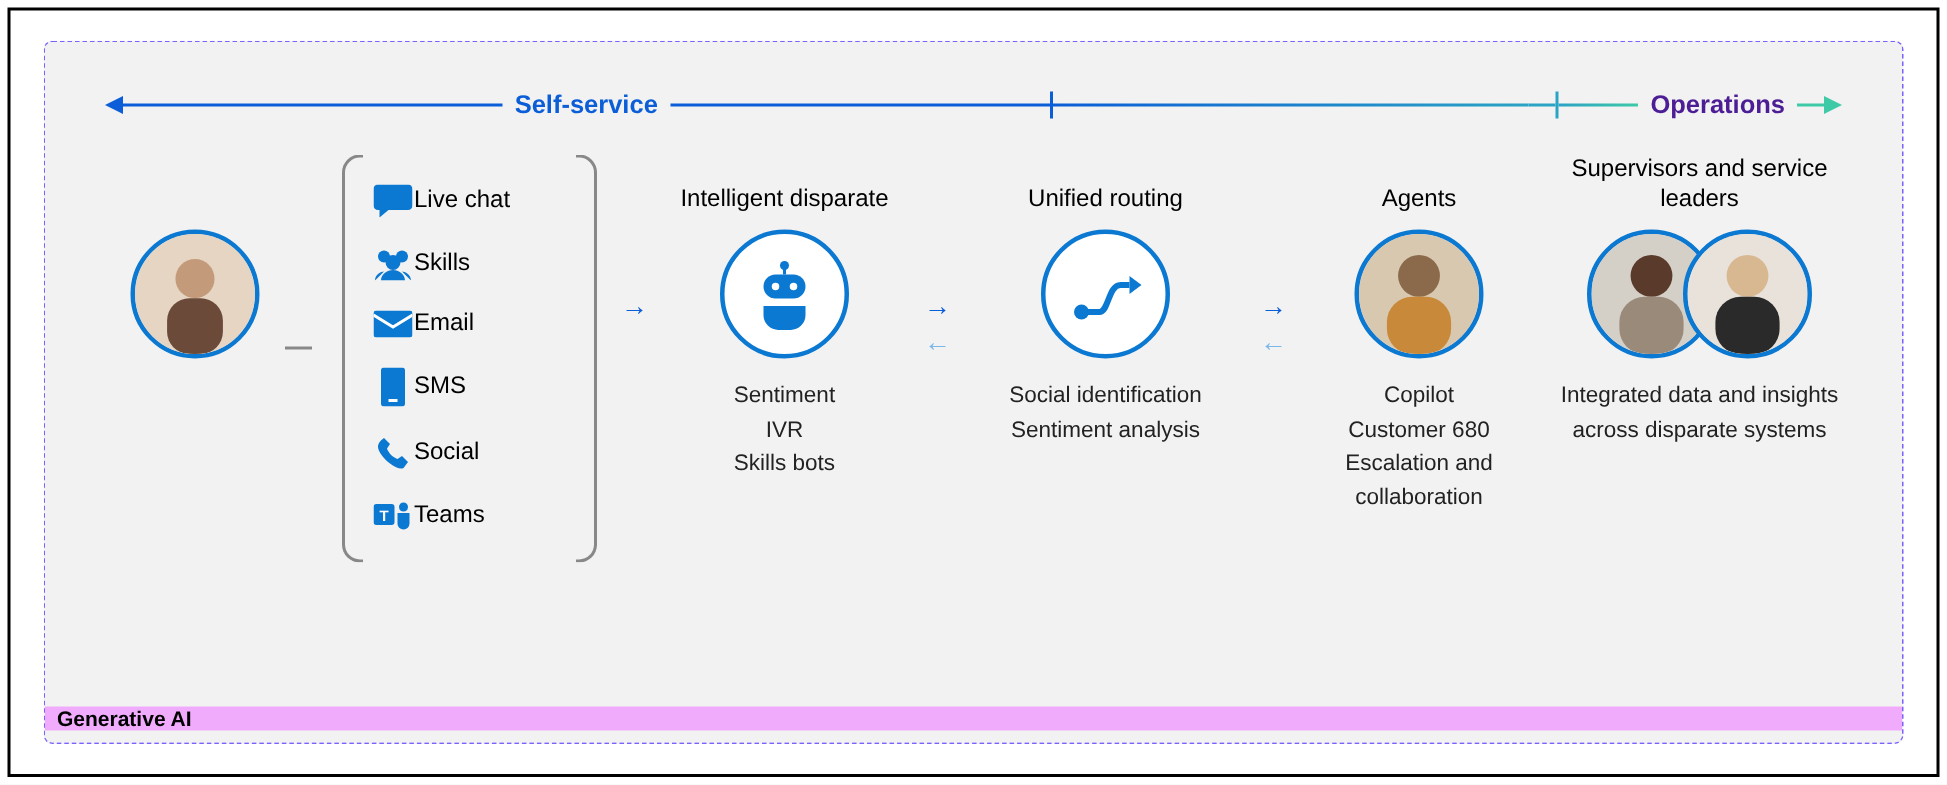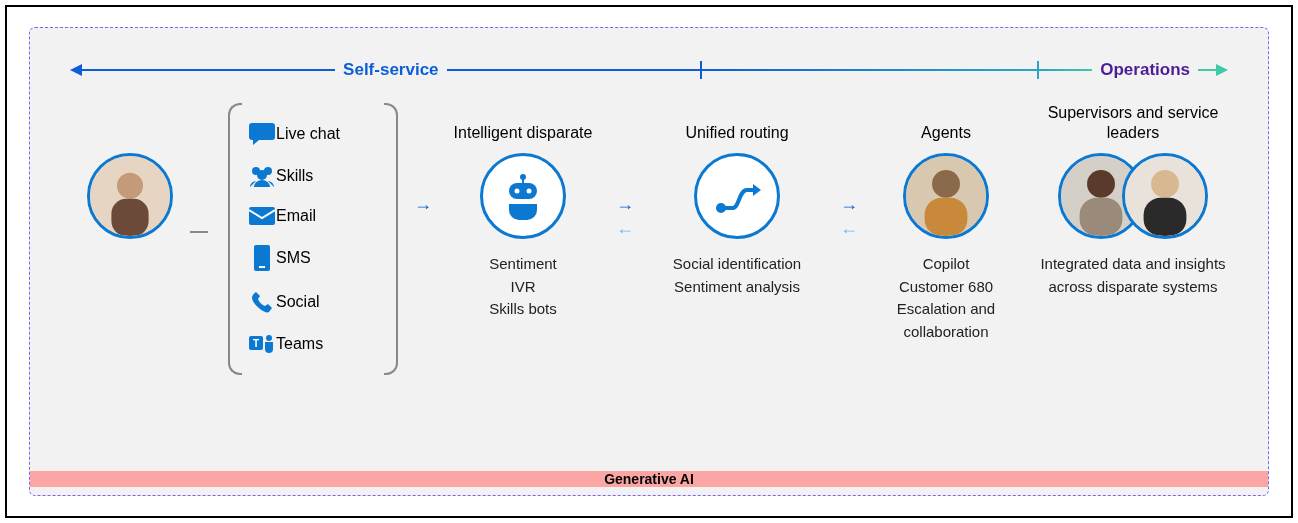--- a/index.html
+++ b/index.html
@@ -9,21 +9,21 @@
 .banner{position:absolute;top:28px;left:40px;right:40px;height:28px;display:flex;align-items:center}
 .seg{display:flex;align-items:center;font-weight:600;font-size:17px}
 .seg .line{height:2px}
 .arrow-l{width:0;height:0;border-top:6px solid transparent;border-bottom:6px solid transparent;border-right:12px solid #0b5ed7}
 .arrow-r{width:0;height:0;border-top:6px solid transparent;border-bottom:6px solid transparent;border-left:12px solid #3ec9a7}
 .tick{width:2px;height:18px;background:#0b5ed7}
 .tick2{width:2px;height:18px;background:#2aa3c4}
 .self{color:#0b5ed7}
 .assist{color:#2aa3c4}
 .ops{color:#4c1d95}
-.footer{position:absolute;bottom:8px;left:0;right:0;text-align:center;font-weight:700;font-size:14px;background:#fca5a5;padding:0 8px}
+.footer{position:absolute;bottom:8px;left:0;right:0;font-weight:700;font-size:14px;background:#f0abfc;padding:0 8px}
 .content{position:absolute;top:75px;left:40px;right:40px;bottom:40px;display:flex;align-items:flex-start}
 .col{display:flex;flex-direction:column;align-items:center;text-align:center}
 .title{font-weight:400;font-size:16px;line-height:1.25;margin-bottom:10px;min-height:40px;display:flex;align-items:flex-end;justify-content:center}
 .circ{width:86px;height:86px;border-radius:50%;border:3px solid #0b78d1;background:#fff;display:flex;align-items:center;justify-content:center;margin-bottom:14px}
 .photo{width:86px;height:86px;border-radius:50%;border:3px solid #0b78d1;overflow:hidden;background:#ddd;margin-bottom:14px}
 .photo svg{width:100%;height:100%}
 .sub{font-size:15px;line-height:1.5;color:#222}
 .channels{position:relative;width:170px;margin-left:20px;margin-right:10px;padding:10px 0}
 .ch-row{display:flex;align-items:center;padding:10px 8px 10px 20px;font-size:16px}
 .ch-ic{width:28px;display:flex;justify-content:center;color:#0b78d1}

